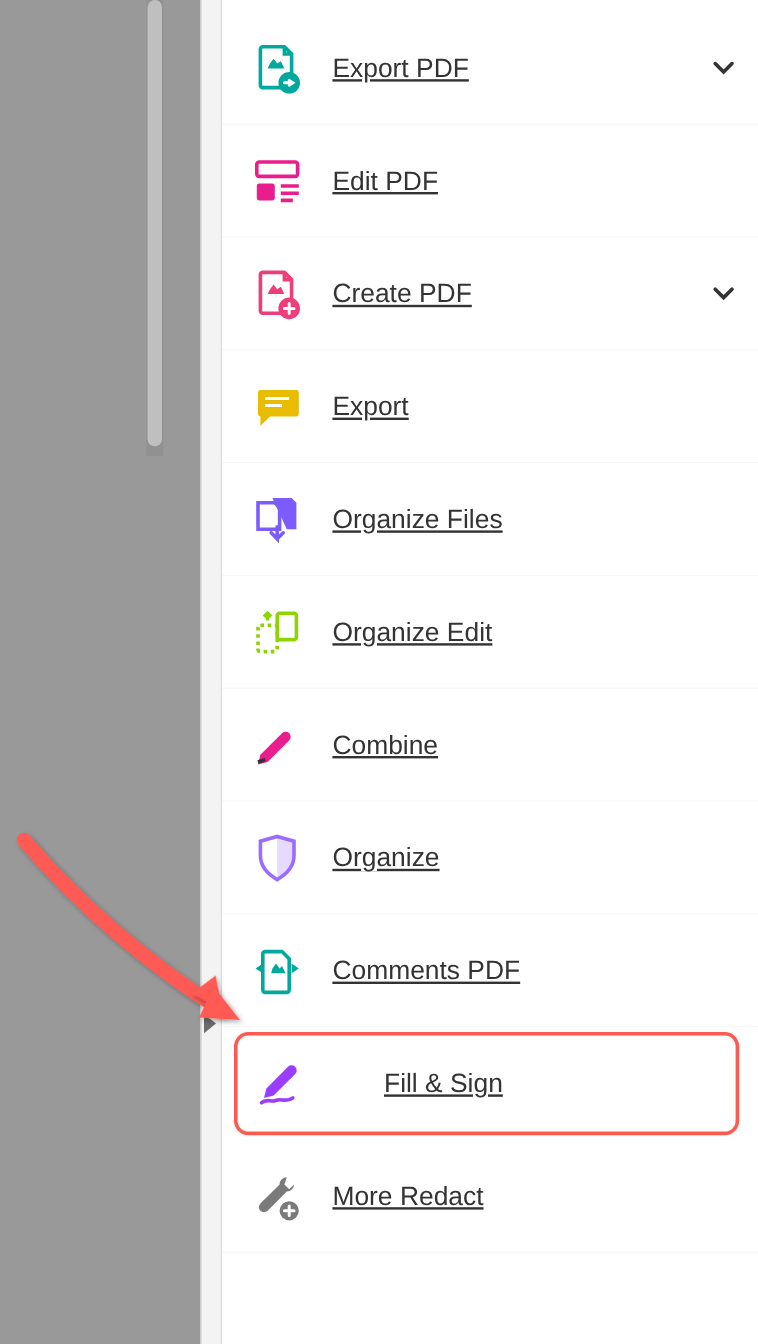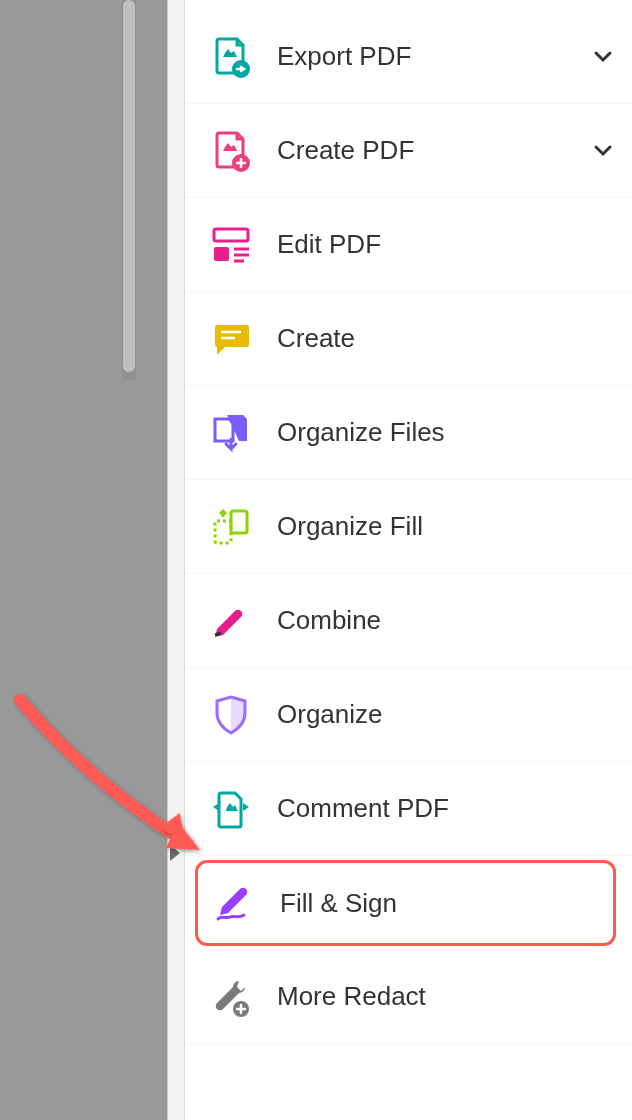--- a/index.html
+++ b/index.html
@@ -68,34 +68,36 @@
       cursor: pointer;
       border-bottom: 1px solid #f7f7f7;
       position: relative;
     }
     .tool-item.highlighted {
       border: 3px solid #ff5a52;
       border-radius: 12px;
       margin: 4px 16px 4px 10px;
       padding-left: 14px;
       height: 86px;
+      gap: 40px;
     }
     .tool-icon {
       width: 44px;
       height: 44px;
       flex-shrink: 0;
       margin-right: 24px;
       display: flex;
       align-items: center;
       justify-content: center;
     }
     .tool-label {
-      font-size: 26px;
+      font-size: 22px;
       color: #333;
       flex: 1;
+      text-decoration: underline;
     }
     .chevron {
       width: 22px;
       height: 22px;
     }
     .arrow-annotation {
       position: absolute;
       left: 0;
       top: 682px;
       width: 220px;
@@ -130,57 +132,57 @@
       <span class="chevron">
         <svg viewBox="0 0 22 22" width="22" height="22">
             <path d="M4 7 l7 7 l7 -7" stroke="#333" stroke-width="3" fill="none" stroke-linecap="round"></path>
           </svg>
       </span>
     </div>
 
     <div class="tool-item">
       <span class="tool-icon">
         <svg viewBox="0 0 44 44" width="44" height="44">
+          <rect x="5" y="6" width="34" height="12" rx="2" fill="none" stroke="#e91e8c" stroke-width="3"></rect>
+          <rect x="5" y="24" width="15" height="14" rx="2" fill="#e91e8c"></rect>
+          <line x1="25" y1="26" x2="40" y2="26" stroke="#e91e8c" stroke-width="3"></line>
+          <line x1="25" y1="32" x2="40" y2="32" stroke="#e91e8c" stroke-width="3"></line>
+          <line x1="25" y1="38" x2="35" y2="38" stroke="#e91e8c" stroke-width="3"></line>
+        </svg>
+      </span>
+      <span class="tool-label">Edit PDF</span>
+    </div>
+
+    <div class="tool-item">
+      <span class="tool-icon">
+        <svg viewBox="0 0 44 44" width="44" height="44">
           <path d="M10 4 h18 l6 6 v26 a2 2 0 0 1 -2 2 h-22 a2 2 0 0 1 -2 -2 v-30 a2 2 0 0 1 2 -2 z" fill="none" stroke="#ed3e7b" stroke-width="3"></path>
           <path d="M28 4 v6 h6" fill="none" stroke="#ed3e7b" stroke-width="3"></path>
           <path d="M16 18 l3 -4 l3 4 l3 -2 l3 6 h-14 z" fill="#ed3e7b"></path>
           <circle cx="32" cy="34" r="9" fill="#ed3e7b"></circle>
           <path d="M32 30 v8 m-4 -4 h8" stroke="#fff" stroke-width="2.5" fill="none" stroke-linecap="round"></path>
         </svg>
       </span>
       <span class="tool-label">Create PDF</span>
       <span class="chevron">
         <svg viewBox="0 0 22 22" width="22" height="22">
             <path d="M4 7 l7 7 l7 -7" stroke="#333" stroke-width="3" fill="none" stroke-linecap="round"></path>
           </svg>
       </span>
     </div>
 
     <div class="tool-item">
       <span class="tool-icon">
         <svg viewBox="0 0 44 44" width="44" height="44">
-          <rect x="5" y="6" width="34" height="12" rx="2" fill="none" stroke="#e91e8c" stroke-width="3"></rect>
-          <rect x="5" y="24" width="15" height="14" rx="2" fill="#e91e8c"></rect>
-          <line x1="25" y1="26" x2="40" y2="26" stroke="#e91e8c" stroke-width="3"></line>
-          <line x1="25" y1="32" x2="40" y2="32" stroke="#e91e8c" stroke-width="3"></line>
-          <line x1="25" y1="38" x2="35" y2="38" stroke="#e91e8c" stroke-width="3"></line>
-        </svg>
-      </span>
-      <span class="tool-label">Edit PDF</span>
-    </div>
-
-    <div class="tool-item">
-      <span class="tool-icon">
-        <svg viewBox="0 0 44 44" width="44" height="44">
           <path d="M6 8 h32 a2 2 0 0 1 2 2 v18 a2 2 0 0 1 -2 2 h-22 l-8 8 v-8 a2 2 0 0 1 -2 -2 v-18 a2 2 0 0 1 2 -2 z" fill="#e8bc00"></path>
           <line x1="12" y1="15" x2="32" y2="15" stroke="#fff" stroke-width="2.5"></line>
           <line x1="12" y1="21" x2="26" y2="21" stroke="#fff" stroke-width="2.5"></line>
         </svg>
       </span>
-      <span class="tool-label">Create</span>
+      <span class="tool-label">Export</span>
     </div>
 
     <div class="tool-item">
       <span class="tool-icon">
         <svg viewBox="0 0 44 44" width="44" height="44">
           <path d="M6 8 h14 l4 4 v18 h-18 z" fill="none" stroke="#7b5dff" stroke-width="3"></path>
           <path d="M18 4 h16 l4 4 v22 h-8" fill="#7b5dff"></path>
           <path d="M22 28 v10 l-5 -5 m5 5 l5 -5" stroke="#7b5dff" stroke-width="3" fill="none" stroke-linecap="round"></path>
         </svg>
       </span>
@@ -188,21 +190,21 @@
     </div>
 
     <div class="tool-item">
       <span class="tool-icon">
         <svg viewBox="0 0 44 44" width="44" height="44">
           <rect x="22" y="6" width="16" height="22" rx="2" fill="none" stroke="#8fd400" stroke-width="3"></rect>
           <rect x="6" y="16" width="16" height="22" rx="2" fill="none" stroke="#8fd400" stroke-width="3" stroke-dasharray="3,3"></rect>
           <path d="M14 6 v6 m-3 -3 l3 -3 l3 3" stroke="#8fd400" stroke-width="3" fill="none"></path>
         </svg>
       </span>
-      <span class="tool-label">Organize Fill</span>
+      <span class="tool-label">Organize Edit</span>
     </div>
 
     <div class="tool-item">
       <span class="tool-icon">
         <svg viewBox="0 0 44 44" width="44" height="44">
           <path d="M8 30 l18 -18 a4 4 0 0 1 6 6 l-18 18 l-8 2 z" fill="#e91e8c"></path>
           <path d="M6 36 l6 -2" stroke="#333" stroke-width="3"></path>
         </svg>
       </span>
       <span class="tool-label">Combine</span>
@@ -219,21 +221,21 @@
     </div>
 
     <div class="tool-item">
       <span class="tool-icon">
         <svg viewBox="0 0 44 44" width="44" height="44">
           <path d="M12 6 h14 l6 6 v26 a2 2 0 0 1 -2 2 h-18 a2 2 0 0 1 -2 -2 v-30 a2 2 0 0 1 2 -2 z" fill="none" stroke="#00a89d" stroke-width="3"></path>
           <path d="M4 20 l6 -4 v8 z M40 20 l-6 -4 v8 z" fill="#00a89d"></path>
           <path d="M18 20 l3 -4 l3 4 l2 -2 l3 6 h-12 z" fill="#00a89d"></path>
         </svg>
       </span>
-      <span class="tool-label">Comment PDF</span>
+      <span class="tool-label">Comments PDF</span>
     </div>
 
     <div class="tool-item highlighted">
       <span class="tool-icon">
         <svg viewBox="0 0 44 44" width="44" height="44">
           <path d="M10 26 l18 -18 a4 4 0 0 1 6 6 l-18 18 l-8 2 z" fill="#9b3dff"></path>
           <path d="M6 38 c4 -4 8 0 12 -2 c4 -2 8 2 14 -2" stroke="#9b3dff" stroke-width="3" fill="none" stroke-linecap="round"></path>
         </svg>
       </span>
       <span class="tool-label">Fill &amp; Sign</span>

